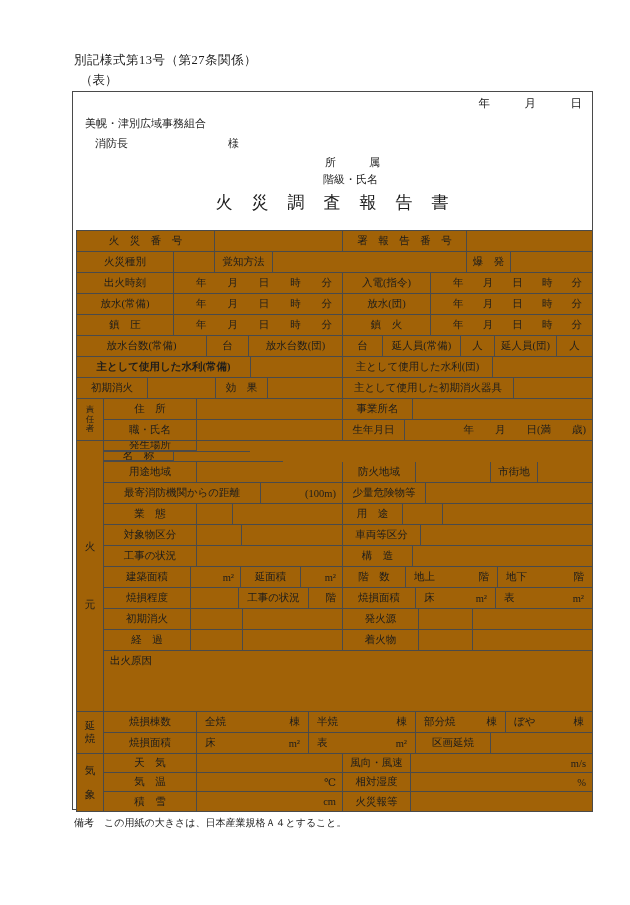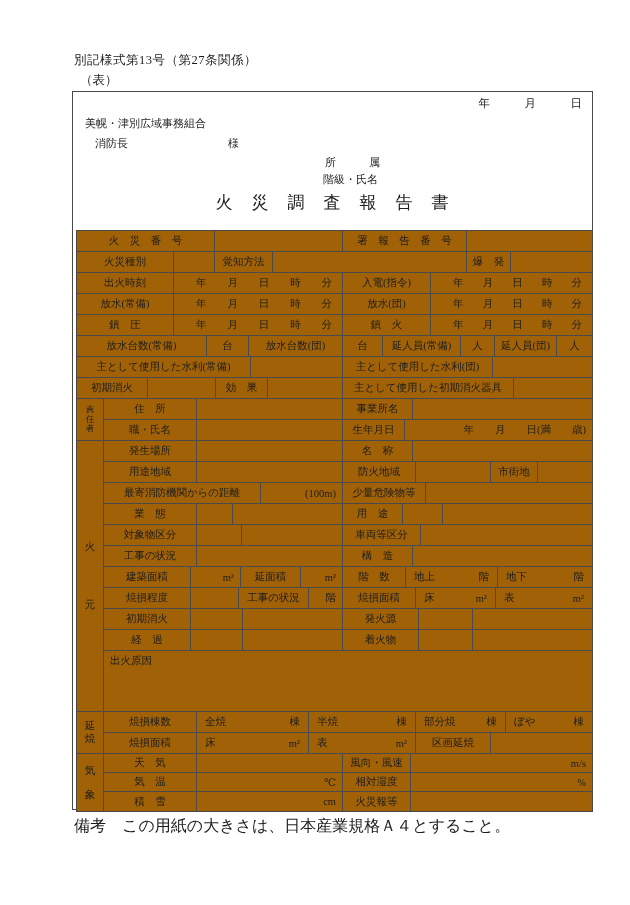--- a/index.html
+++ b/index.html
@@ -41,21 +41,21 @@
     font-size:10.5px;white-space:nowrap;overflow:hidden;}
   .row .cell:last-child{border-right:none;}
   .band:last-child .row:last-child .cell{border-bottom:none;}
   .band:last-child .sec{border-bottom:none;}
   .cell.blank{justify-content:flex-start;}
   .cell.label,.cell.unit{justify-content:center;}
   .cell.runit,.cell.rtext{justify-content:flex-end;padding-right:6px;}
   .cell.spread{justify-content:space-between;padding:0 10px 0 22px;}
   .cell.lr{justify-content:space-between;padding:0 8px;}
   .cell.topleft{justify-content:flex-start;align-items:flex-start;padding:3px 0 0 6px;}
-  .remarks{position:absolute;left:74px;top:816px;font-size:16px;}
+  .remarks{position:absolute;left:74px;top:816px;font-size:10px;}
 </style>
 </head>
 <body>
 
 <div class="sheet">
 
   <div class="form-number">別記様式第13号（第27条関係）</div>
 
   <div class="sheet-side">（表）</div>
 
@@ -144,21 +144,21 @@
               <div class="cell label" style="width: 130px;">放水台数(常備)</div>
               <div class="cell unit" style="width: 42px;">台</div>
               <div class="cell label" style="width: 94px;">放水台数(団)</div>
               <div class="cell unit" style="width: 40px;">台</div>
               <div class="cell label" style="width: 78px;">延人員(常備)</div>
               <div class="cell unit" style="width: 34px;">人</div>
               <div class="cell label" style="width: 62px;">延人員(団)</div>
               <div class="cell unit" style="width: 35px;">人</div>
             </div>
             <div class="row" style="height: 21px;">
-              <div class="cell label" style="width: 174px;">主として使用した水利(常備)</div>
+              <div class="cell label" style="width: 174px; font-weight: bold;">主として使用した水利(常備)</div>
               <div class="cell blank" style="width: 92px;"></div>
               <div class="cell label" style="width: 150px;">主として使用した水利(団)</div>
               <div class="cell blank" style="width: 99px;"></div>
             </div>
             <div class="row" style="height: 21px;">
               <div class="cell label" style="width: 71px;">初期消火</div>
               <div class="cell blank" style="width: 68px;"></div>
               <div class="cell label" style="width: 52px;">効　果</div>
               <div class="cell blank" style="width: 75px;"></div>
               <div class="cell label" style="width: 171px;">主として使用した初期消火器具</div>
@@ -186,21 +186,21 @@
               <div class="cell rtext" style="width: 187px;">年　　月　　日(満　　歳)</div>
             </div>
           </div>
         </div>
         <div class="band b2">
           <div class="sec">
             <span>火</span>
             <span>元</span>
           </div>
           <div class="rows">
-            <div class="row" style="height: 21px;">
+            <div class="row" style="height: 21px; flex-direction: column;">
               <div class="cell label" style="width: 93px;">発生場所</div>
               <div class="cell blank" style="width: 146px;"></div>
               <div class="cell label" style="width: 70px;">名　称</div>
               <div class="cell blank" style="width: 179px;"></div>
             </div>
             <div class="row" style="height: 21px;">
               <div class="cell label" style="width: 93px;">用途地域</div>
               <div class="cell blank" style="width: 146px;"></div>
               <div class="cell label" style="width: 73px;">防火地域</div>
               <div class="cell blank" style="width: 75px;"></div>

